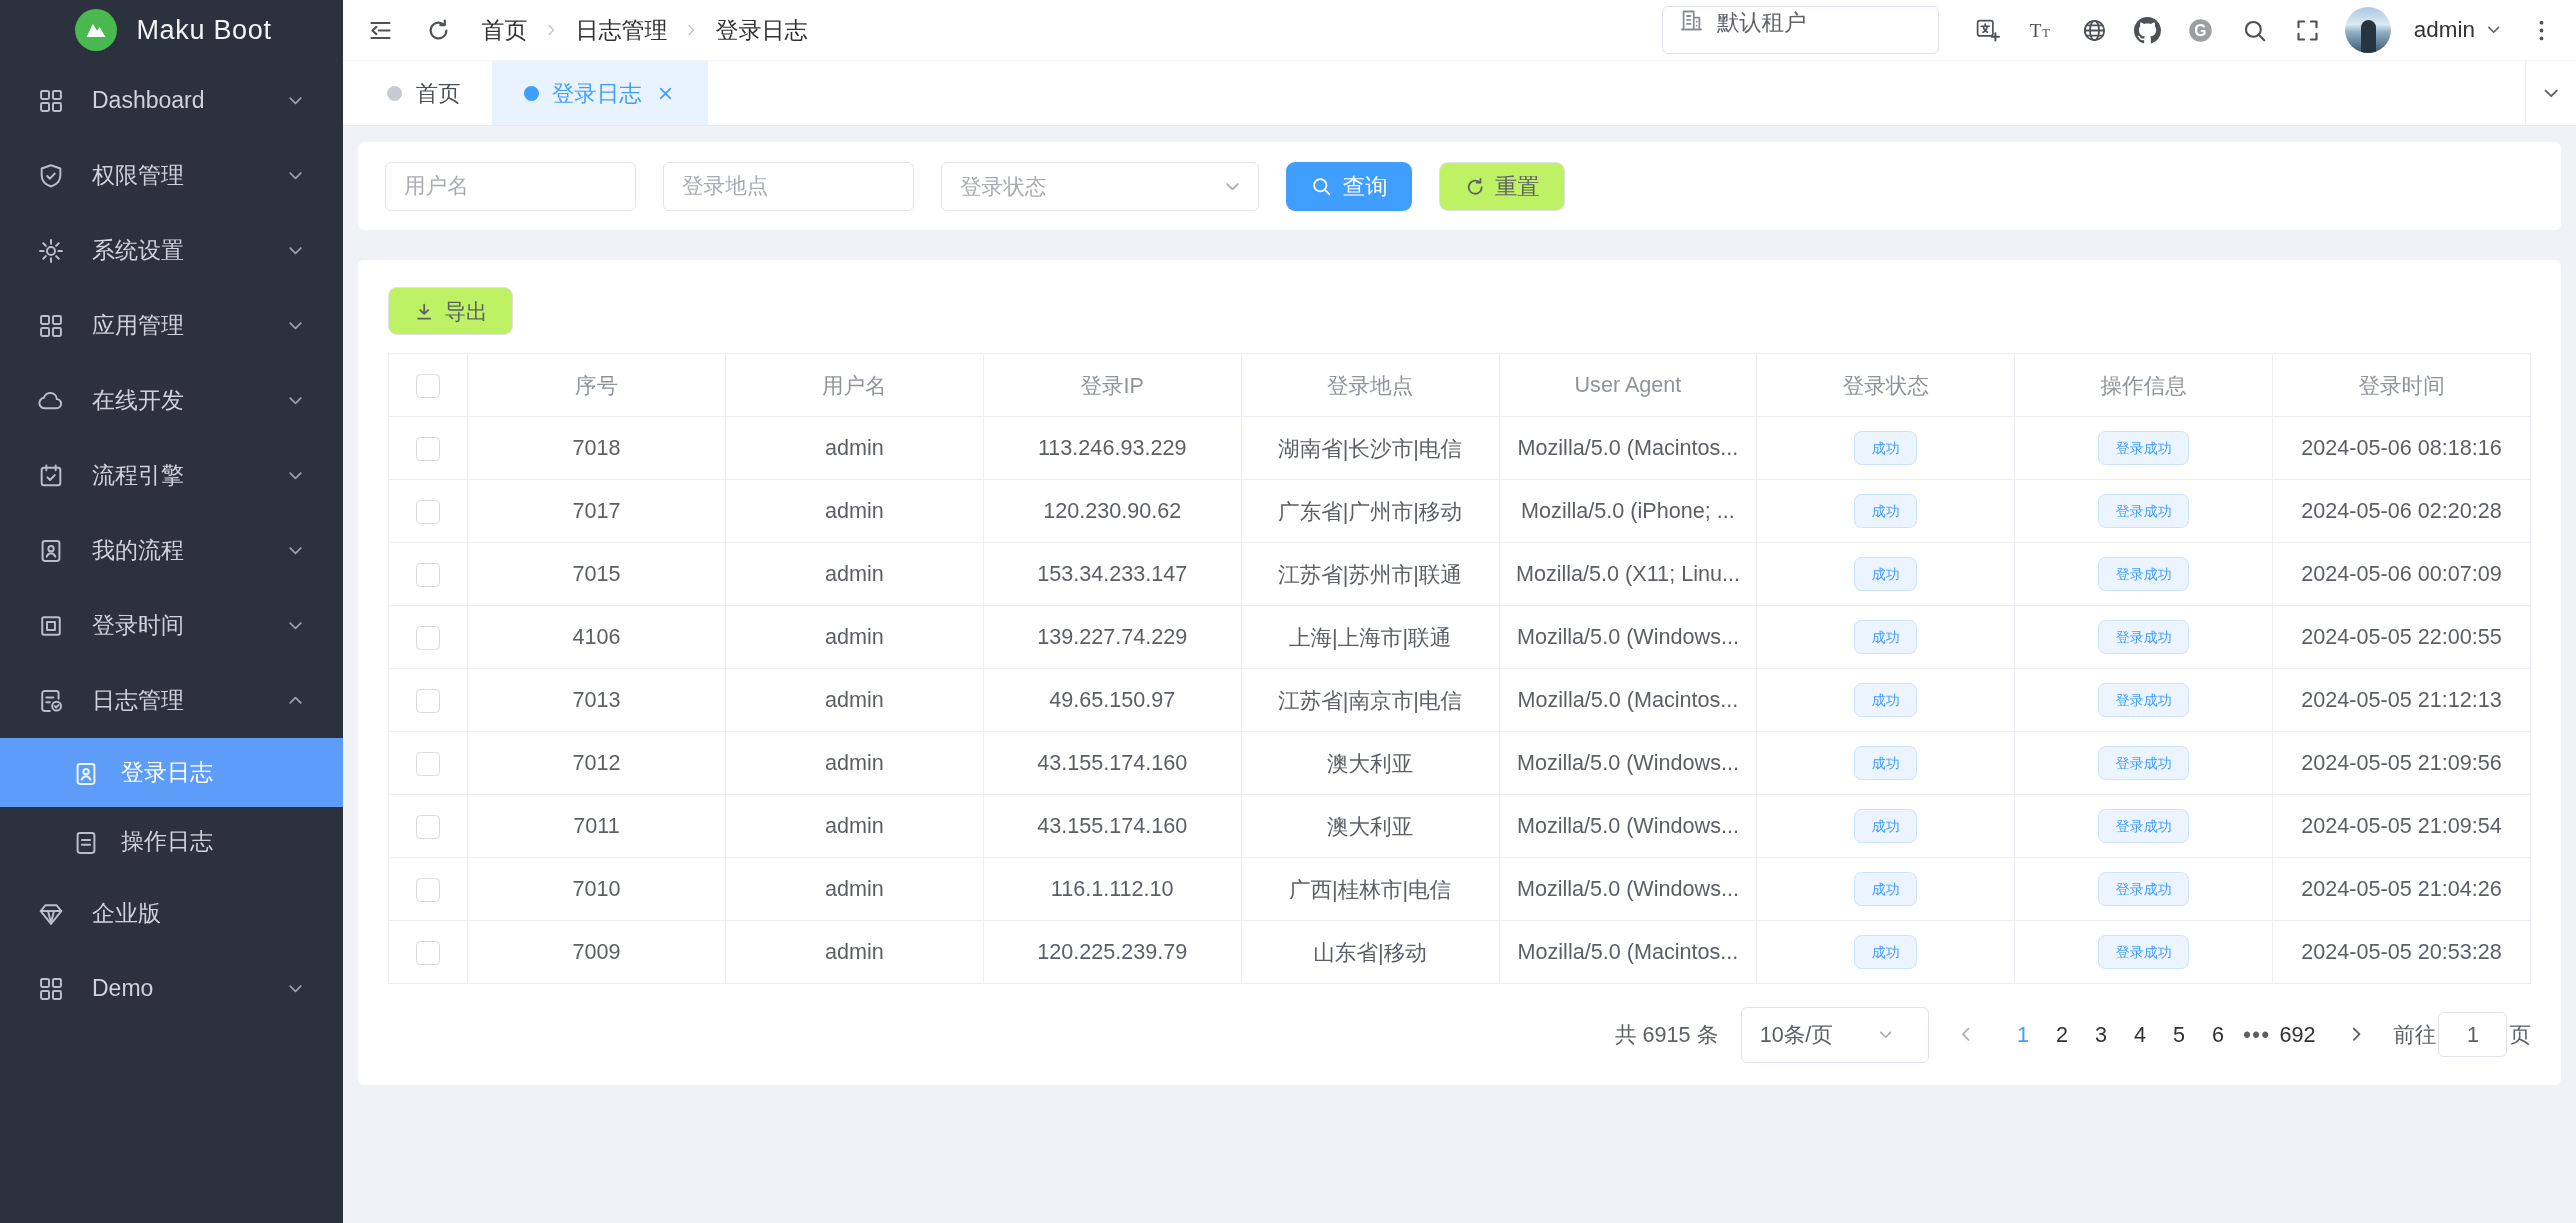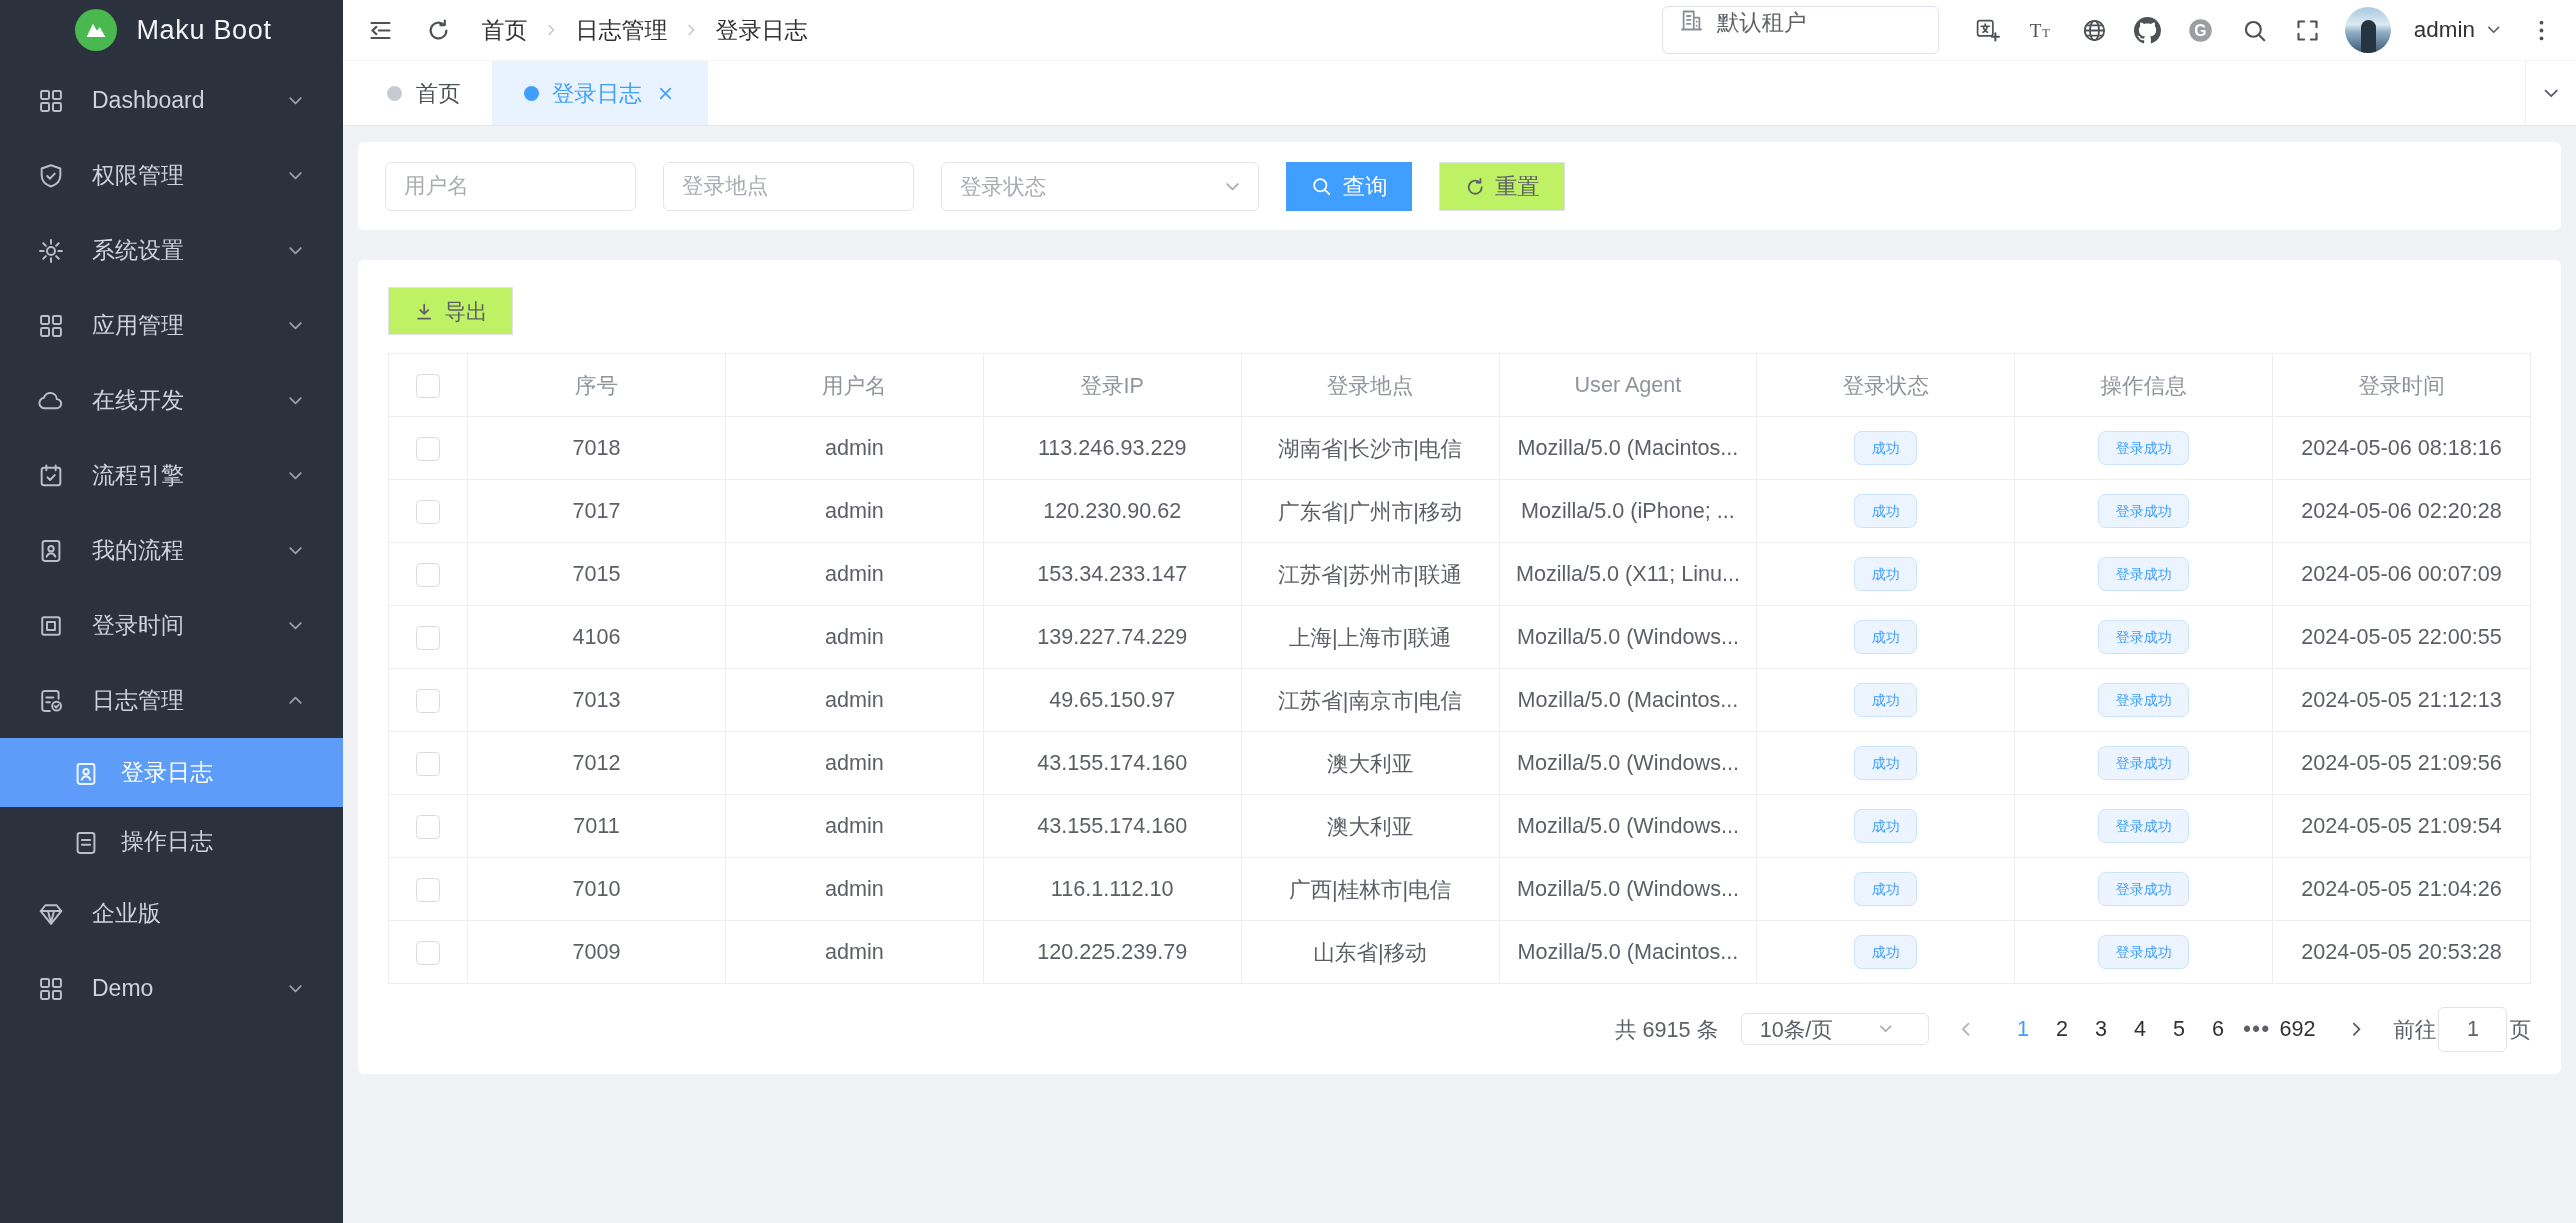--- a/index.html
+++ b/index.html
@@ -61,39 +61,39 @@
 
   
   .content { flex:1; background:#f0f2f5; padding:16.4px 15px; overflow:hidden; }
   .filter-card { background:#fff; border-radius:6px; padding:19.4px 27px; display:flex; align-items:center; gap:27px; }
   .f-input { width:251px; height:49px; border:1.5px solid #e2e5ea; border-radius:6px; padding:0 18px; font-size:21.6px; color:#606266; outline:none; font-family:inherit; background:#fff; }
   .f-input::placeholder { color:#a8abb2; }
   .f-select { width:318px; height:49px; border:1.5px solid #e2e5ea; border-radius:6px; padding:0 15px 0 18px; display:flex; align-items:center; justify-content:space-between; cursor:pointer; background:#fff; }
   .f-select .sel-ph { font-size:21.6px; color:#a8abb2; }
   .f-select .chev { width:21px; height:21px; color:#a8abb2; }
   .f-select .chev svg { width:21px; height:21px; display:block; }
-  .btn { height:49px; border-radius:0; display:inline-flex; align-items:center; justify-content:center; gap:10.4px; font-size:22.4px; cursor:pointer; padding:0 24px; border:none; font-family:inherit; }
+  .btn { height:49px; border-radius:9px; display:inline-flex; align-items:center; justify-content:center; gap:10.4px; font-size:22.4px; cursor:pointer; padding:0 24px; border:none; font-family:inherit; }
   .btn svg { width:22.4px; height:22.4px; }
   .btn-primary { background:#409eff; color:#fff; }
   .btn-plain { background:#bef264; color:#5c6066; border:1.5px solid #dfe2e8; }
 
   .table-card { margin-top:30px; background:#fff; border-radius:6px; padding:27px 30px 22.4px 30px; }
   .btn-export { height:48px; font-size:21.6px; }
 
   table.grid { width:100%; border-collapse:collapse; table-layout:fixed; margin-top:18px; }
   .grid th, .grid td { border:1.5px solid #eceef3; height:63px; text-align:center; font-size:21.6px; vertical-align:middle; overflow:hidden; white-space:nowrap; }
   .grid th { color:#8f949b; font-weight:500; }
   .grid td { color:#5c6066; }
   .col-check { width:79px; }
   .checkbox { width:24px; height:24px; border:1.5px solid #d8dbe0; border-radius:4.5px; display:inline-block; background:#fff; cursor:pointer; vertical-align:middle; }
   .badge { display:inline-block; font-size:14px; line-height:1; color:#409eff; background:#ecf5ff; border:1.5px solid #c9e3ff; border-radius:7.5px; padding:9px 16.4px; }
 
   
   .pagination { margin-top:22.4px; display:flex; justify-content:flex-end; align-items:center; gap:22.4px; font-size:21.6px; color:#5c6066; }
-  .size-select { width:188px; height:32px; border:1.5px solid #e0e3e9; border-radius:6px; display:flex; align-items:center; justify-content:space-between; padding:0 32px 0 18px; cursor:pointer; background:#fff; }
+  .size-select { width:188px; height:56px; border:1.5px solid #e0e3e9; border-radius:6px; display:flex; align-items:center; justify-content:space-between; padding:0 32px 0 18px; cursor:pointer; background:#fff; }
   .size-select .chev { width:19.4px; height:19.4px; color:#a8abb2; }
   .size-select .chev svg { width:19.4px; height:19.4px; display:block; }
   .pg-arrow { width:30px; height:30px; display:flex; align-items:center; justify-content:center; cursor:pointer; }
   .pg-arrow svg { width:22.4px; height:22.4px; }
   .pg-prev { color:#aeb2b9; }
   .pg-next { color:#5c6066; }
   .pager { display:flex; align-items:center; }
   .page { min-width:39px; text-align:center; padding:0 3px; cursor:pointer; color:#303133; }
   .page.active { color:#409eff; }
   .page.dots { color:#5c6066; letter-spacing:1.5px; font-weight:bold; }

